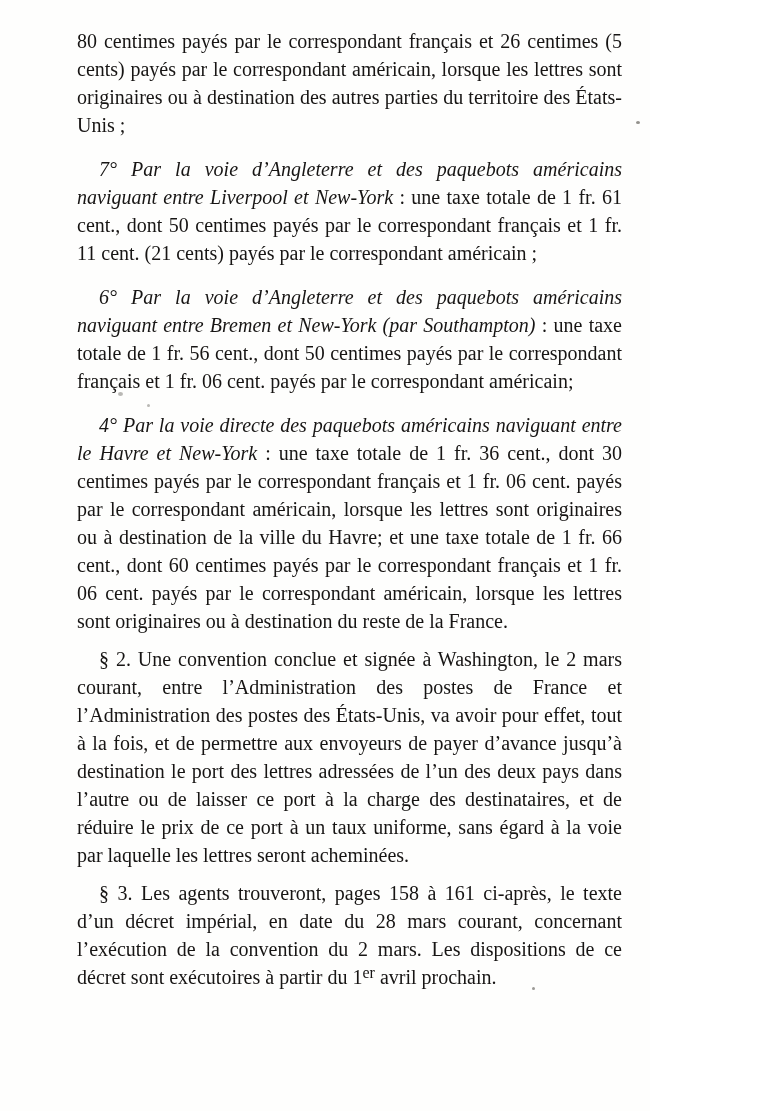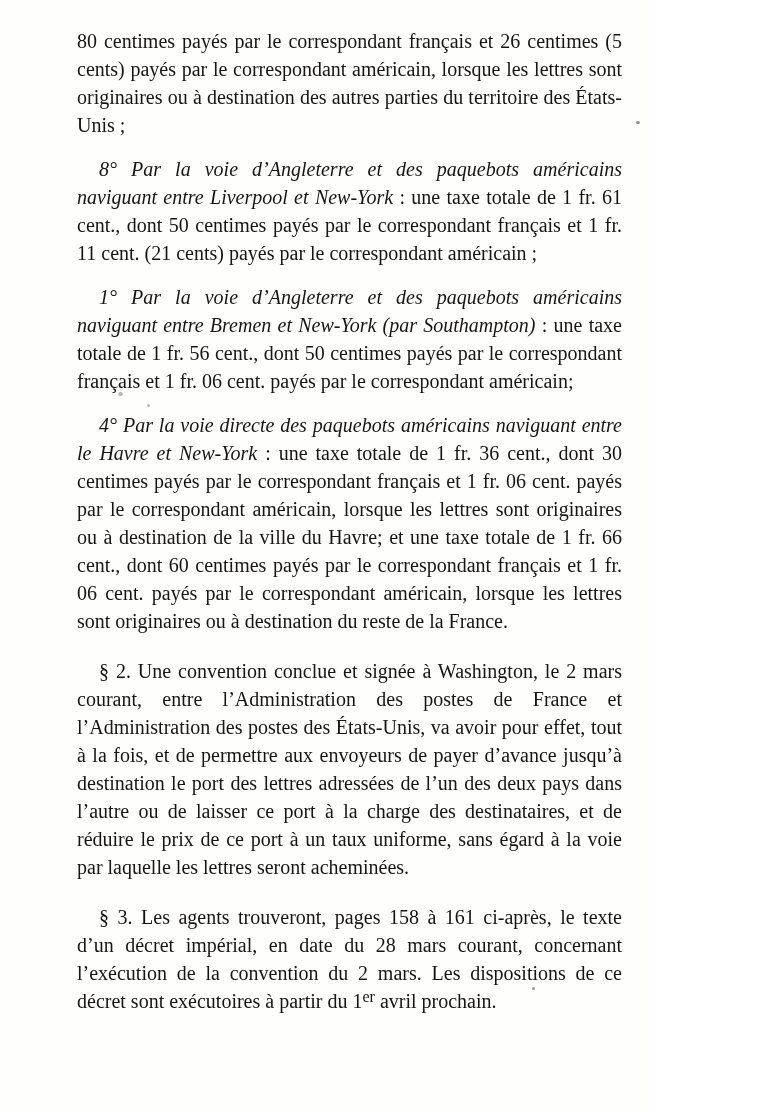--- a/index.html
+++ b/index.html
@@ -30,21 +30,21 @@
   }
   .para.cont {
     margin-top: 0;
     text-indent: 0;
   }
   .para.item {
     margin-top: 16px;
     text-indent: 22px;
   }
   .para.section {
-    margin-top: 22px;
+    margin-top: 10px;
     text-indent: 22px;
   }
   .it {
     font-style: italic;
   }
   .sup {
     font-size: 16px;
     vertical-align: 6px;
     line-height: 0;
   }
@@ -64,25 +64,25 @@
 </head>
 <body>
 
 <div class="page" style="background: rgb(254, 254, 253); color: rgb(23, 21, 20);">
 
   <p class="para cont">
     <span>80 centimes payés par le correspondant français et 26 centimes (5 cents) payés par le correspondant américain, lorsque les lettres sont originaires ou à destination des autres parties du territoire des États-Unis ;</span>
   </p>
 
   <p class="para item">
-    <span class="it">8° Par la voie d’Angleterre et des paquebots américains naviguant entre Liverpool et New-York</span><span> : une taxe totale de 1 fr. 61 cent., dont 50 centimes payés par le correspondant français et 1 fr. 11 cent. (21 cents) payés par le correspondant américain ;</span>
+    <span class="it">7° Par la voie d’Angleterre et des paquebots américains naviguant entre Liverpool et New-York</span><span> : une taxe totale de 1 fr. 61 cent., dont 50 centimes payés par le correspondant français et 1 fr. 11 cent. (21 cents) payés par le correspondant américain ;</span>
   </p>
 
   <p class="para item">
-    <span class="it">1° Par la voie d’Angleterre et des paquebots américains naviguant entre Bremen et New-York (par Southampton)</span><span> : une taxe totale de 1 fr. 56 cent., dont 50 centimes payés par le correspondant français et 1 fr. 06 cent. payés par le correspondant américain;</span>
+    <span class="it">6° Par la voie d’Angleterre et des paquebots américains naviguant entre Bremen et New-York (par Southampton)</span><span> : une taxe totale de 1 fr. 56 cent., dont 50 centimes payés par le correspondant français et 1 fr. 06 cent. payés par le correspondant américain;</span>
   </p>
 
   <p class="para item">
     <span class="it">4° Par la voie directe des paquebots américains naviguant entre le Havre et New-York</span><span> : une taxe totale de 1 fr. 36 cent., dont 30 centimes payés par le correspondant français et 1 fr. 06 cent. payés par le correspondant américain, lorsque les lettres sont originaires ou à destination de la ville du Havre; et une taxe totale de 1 fr. 66 cent., dont 60 centimes payés par le correspondant français et 1 fr. 06 cent. payés par le correspondant américain, lorsque les lettres sont originaires ou à destination du reste de la France.</span>
   </p>
 
   <p class="para section">
     <span>§ 2. Une convention conclue et signée à Washington, le 2 mars courant, entre l’Administration des postes de France et l’Administration des postes des États-Unis, va avoir pour effet, tout à la fois, et de permettre aux envoyeurs de payer d’avance jusqu’à destination le port des lettres adressées de l’un des deux pays dans l’autre ou de laisser ce port à la charge des destinataires, et de réduire le prix de ce port à un taux uniforme, sans égard à la voie par laquelle les lettres seront acheminées.</span>
   </p>
 

